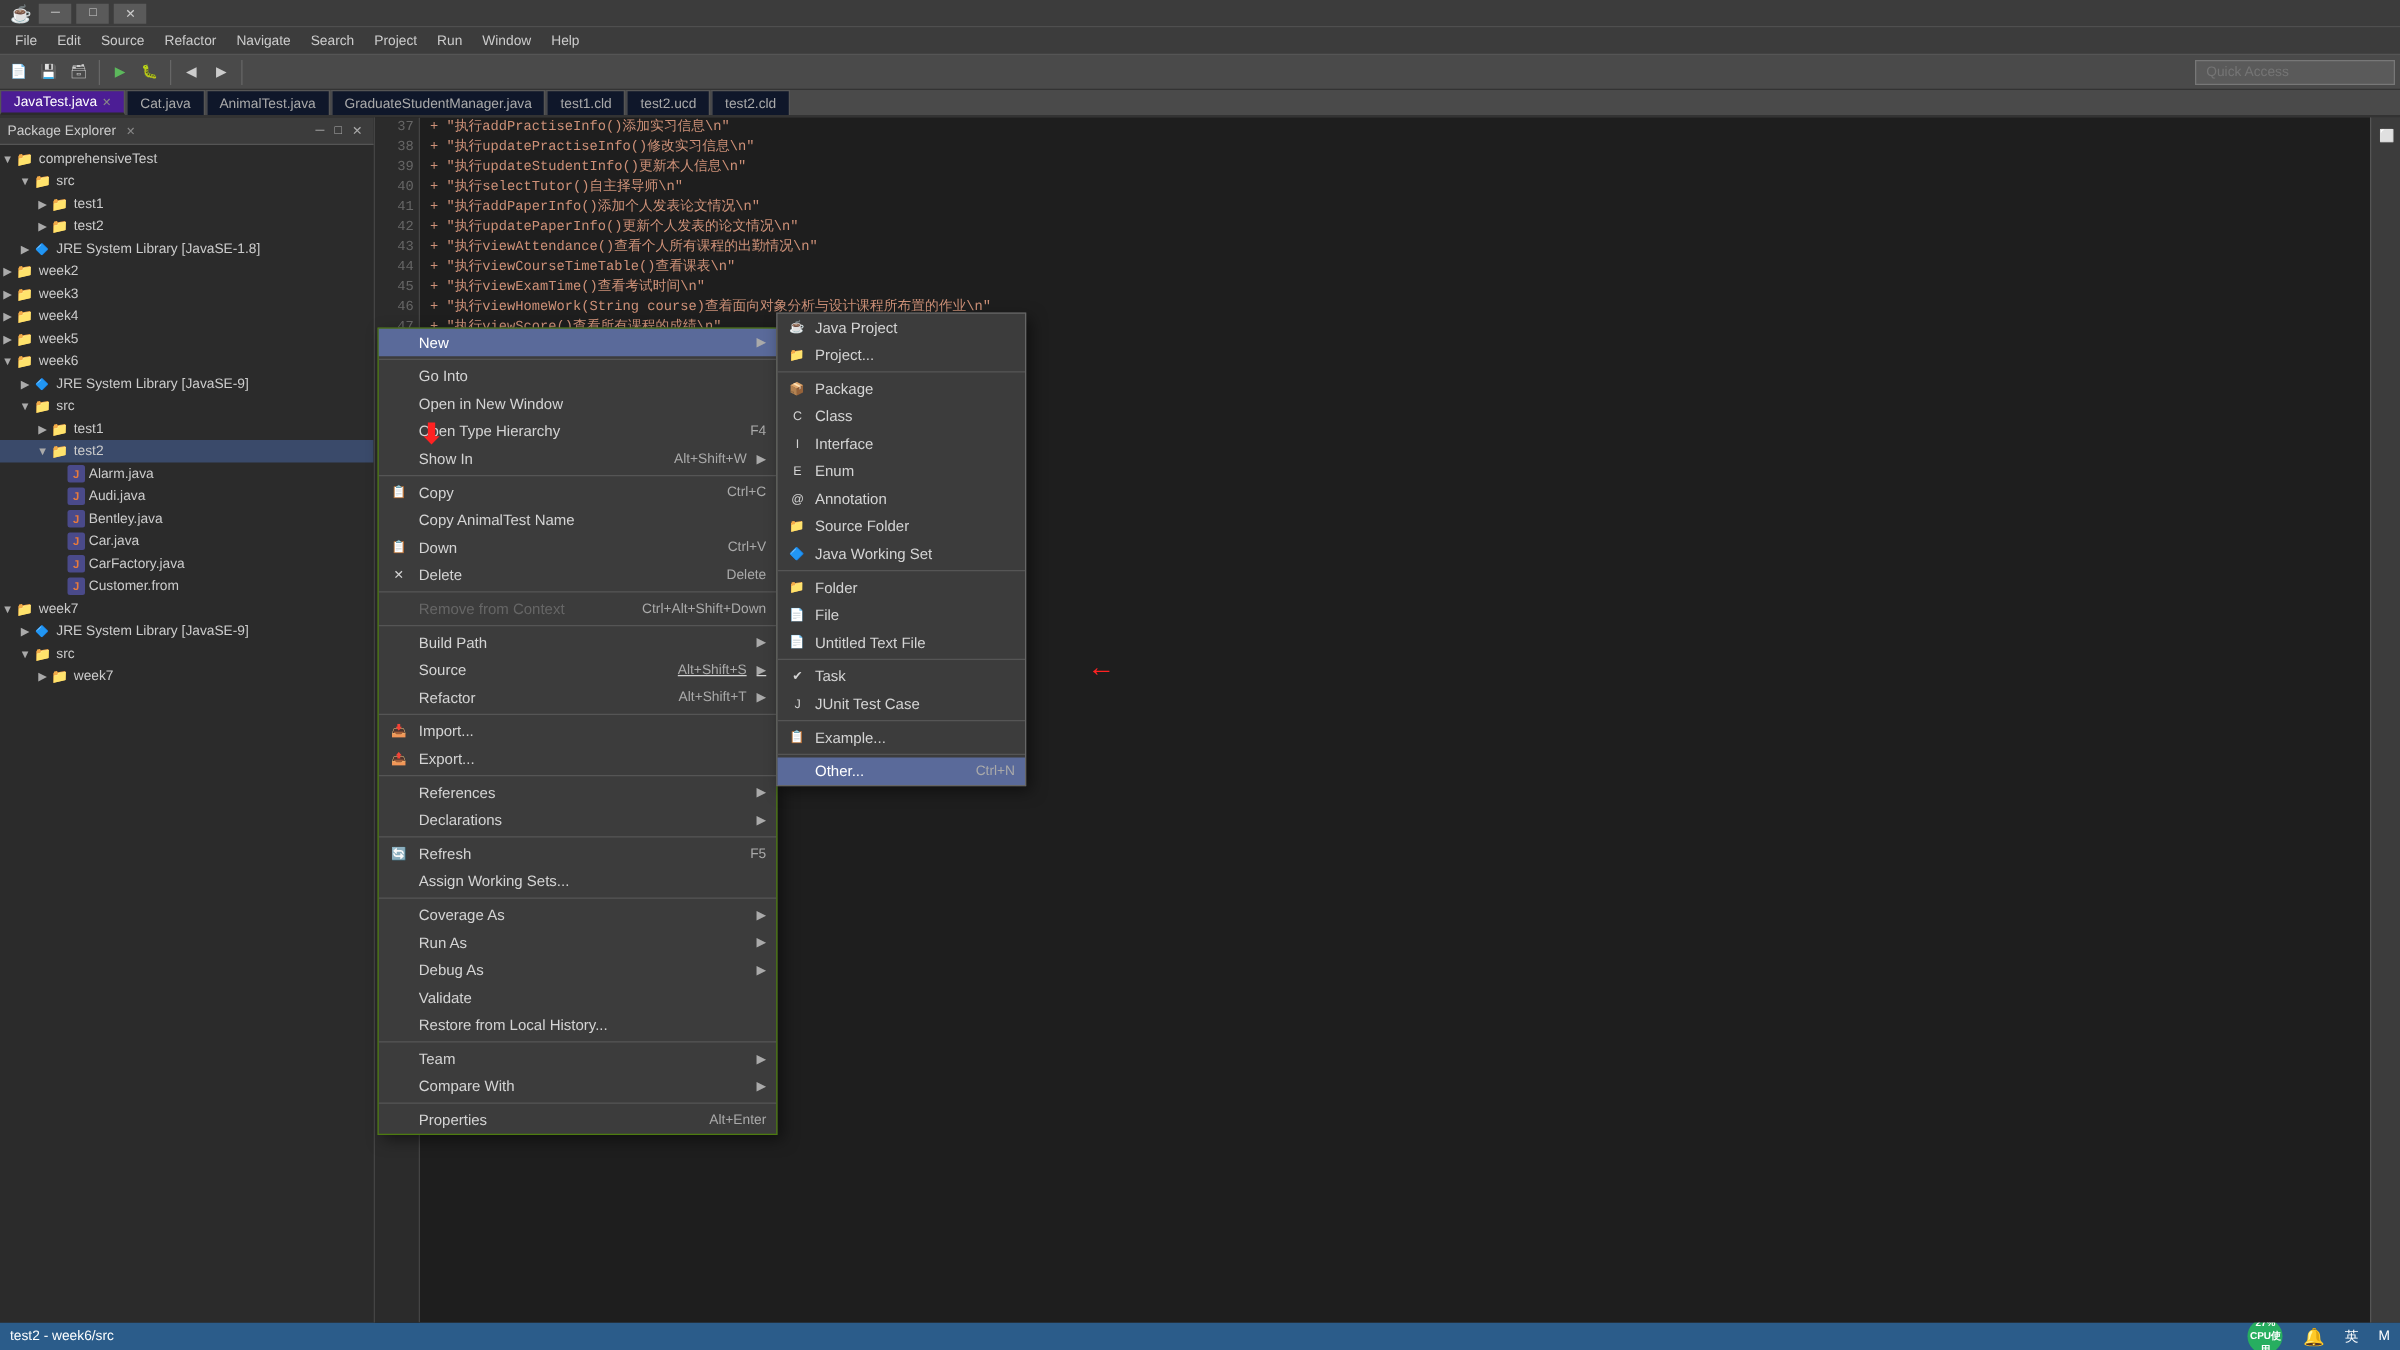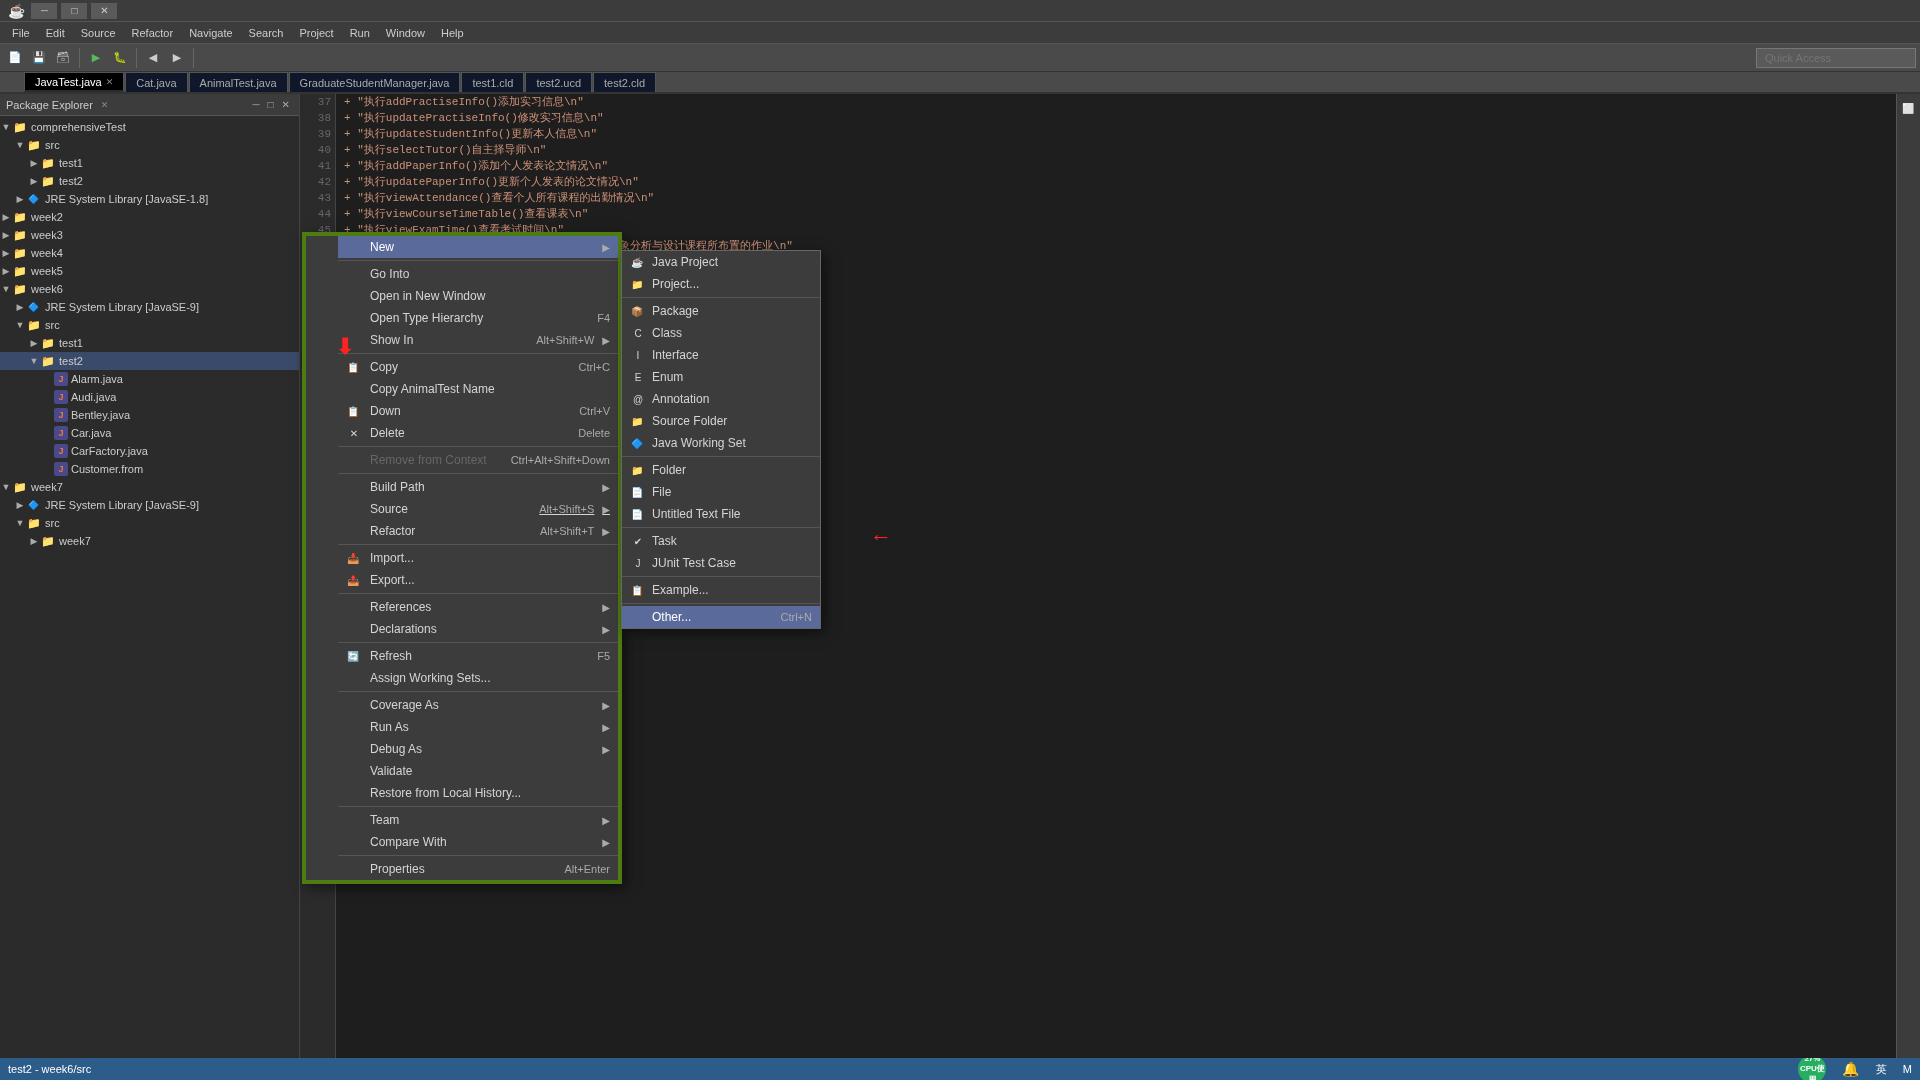--- a/index.html
+++ b/index.html
@@ -94,24 +94,23 @@
       color: #aaa;
       background: #0f172a;
       border: 1px solid #555;
       border-bottom: none;
       cursor: pointer;
       display: flex; align-items: center; gap: 4px;
       height: 20px;
       margin-right: 1px;
     }
     .tab.active {
-      background: #000000;
+      background: #4c1d95;
       color: #fff;
       border-bottom: 2px solid #2b2b2b;
-      margin-left: 24px;
     }
     .tab .close-x { font-size: 9px; color: #888; }
 
     
     .main-layout {
       display: flex;
       height: calc(1080px - 22px - 22px - 28px - 22px - 22px);
     }
 
     
@@ -211,29 +210,28 @@
       color: #fff;
       font-size: 11px;
       gap: 16px;
     }
     .status-right { margin-left: auto; display: flex; gap: 16px; align-items: center; }
 
     
     .context-menu {
       position: absolute;
       left: 302px;
-      top: 232px;
+      top: 262px;
       background: #3c3c3c;
-      border: 4px solid #4d7c0f;
+      border: 1px solid #4d7c0f;
       box-shadow: 4px 4px 12px rgba(0,0,0,0.5);
       z-index: 100;
       min-width: 320px;
       color: #d4d4d4;
       font-size: 12px;
-      padding-left: 32px;
     }
     .cm-item {
       display: flex;
       align-items: center;
       height: 22px;
       padding: 0 8px;
       cursor: pointer;
       justify-content: space-between;
       gap: 8px;
     }

